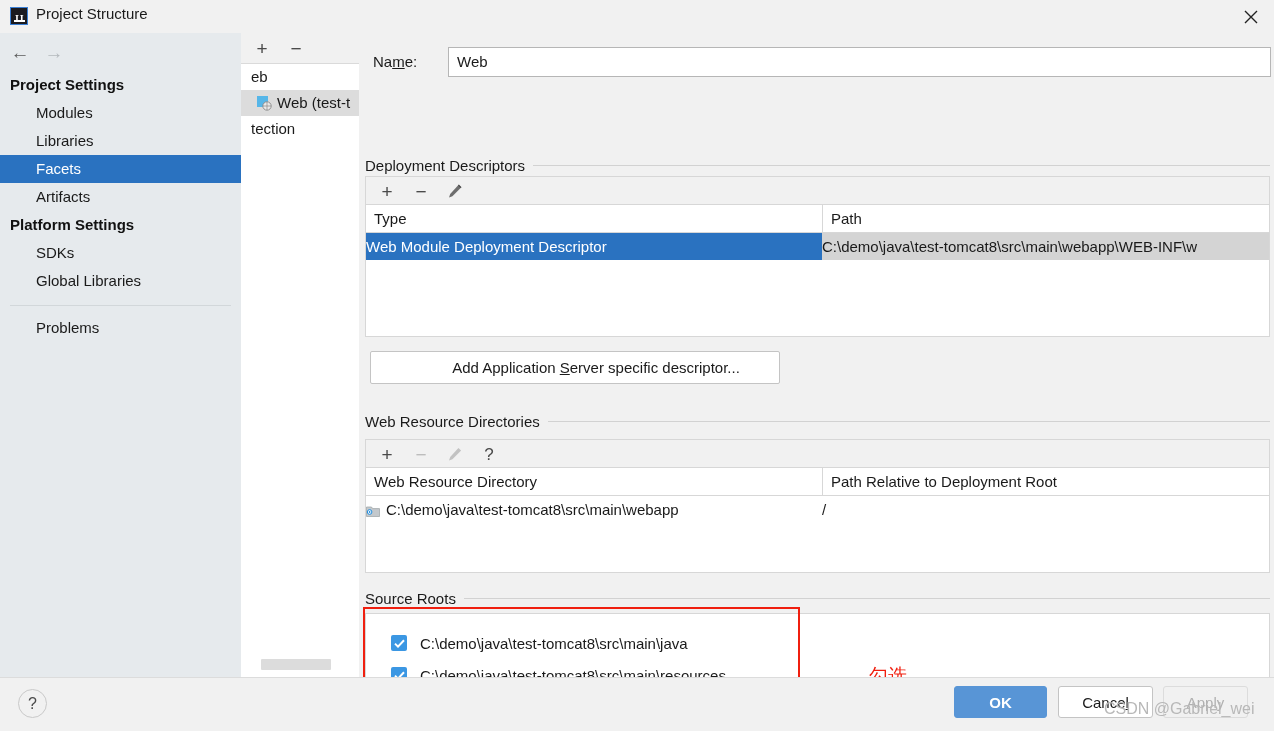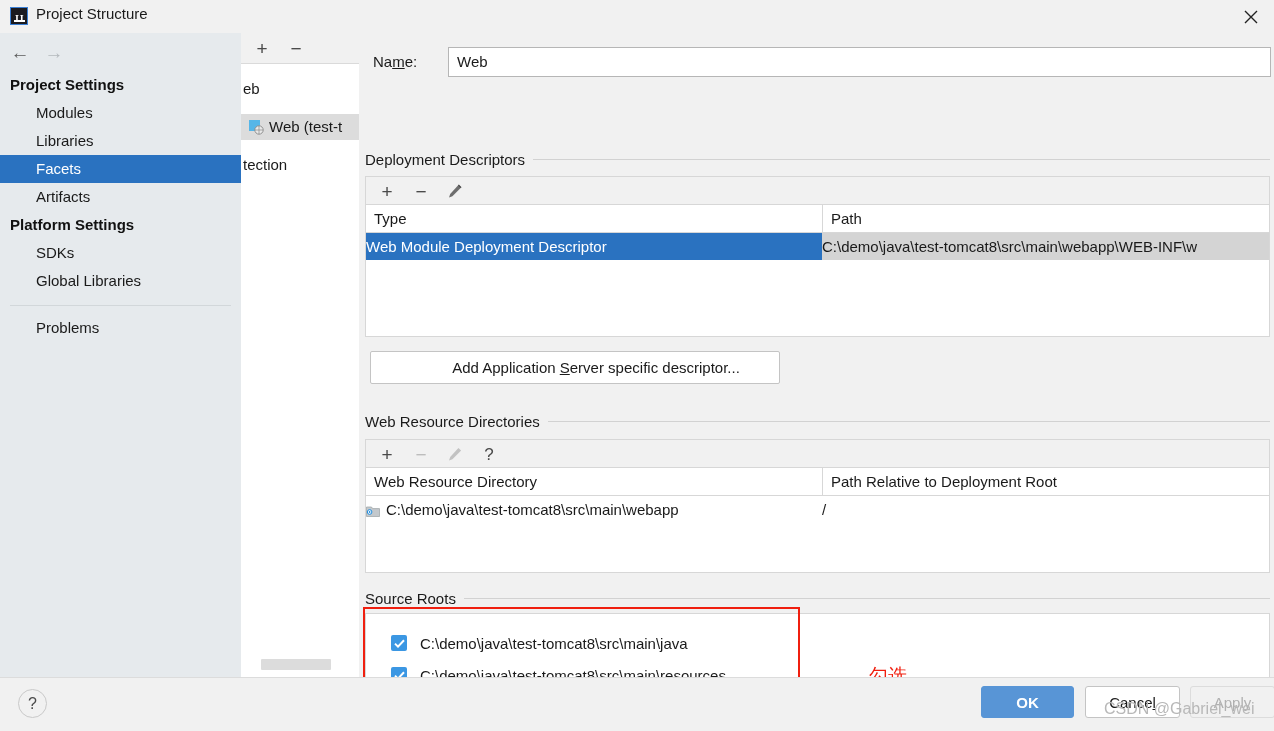--- a/index.html
+++ b/index.html
@@ -103,22 +103,21 @@
   .mid-tb-btn {
     position: absolute; top: 4px; width: 22px; height: 22px;
     display: flex; align-items: center; justify-content: center;
     color: #4a4a4a; font-size: 19px; line-height: 1;
   }
   .mid-tree { position: absolute; left: 0; top: 31px; width: 118px; }
   .mid-row {
     height: 26px; line-height: 26px;
     font-size: 15px; color: #1a1a1a;
     white-space: nowrap; overflow: hidden;
-    padding-left: 2px;
-    margin-top: 12px;
+    padding-left: 10px;
   }
   .mid-row.selected { background: #dcdcdc; }
   .mid-row .mod-icon {
     display: inline-block; vertical-align: -3px;
     width: 15px; height: 15px; margin: 0 5px 0 6px;
     position: relative;
   }
   .mid-hscroll {
     position: absolute; left: 0; bottom: 8px; width: 118px; height: 11px;
   }
@@ -266,21 +265,20 @@
     width: 27px; height: 27px; border-radius: 50%;
     border: 1px solid #c9c9c9; background: #f1f1f1;
     display: flex; align-items: center; justify-content: center;
     font-size: 16px; color: #4a4a4a;
   }
   .b-btn {
     position: absolute; top: 8px; height: 32px;
     border-radius: 3px; font-size: 15px;
     display: flex; align-items: center; justify-content: center;
     box-sizing: border-box;
-    margin-left: 27px;
   }
   .b-ok { left: 954px; width: 93px; background: #5895d6; color: #ffffff; border: 1px solid #5895d6; font-weight: bold; }
   .b-cancel { left: 1058px; width: 95px; background: #ffffff; color: #1a1a1a; border: 1px solid #c4c4c4; }
   .b-apply { left: 1163px; width: 85px; background: #f1f1f1; color: #b0b0b0; border: 1px solid #dcdcdc; }
   .b-btn u { text-decoration: underline; }
 
   .watermark {
     position: absolute; left: 1104px; top: 700px;
     font-size: 16px; color: #b8b8b8;
     white-space: nowrap;
@@ -355,21 +353,21 @@
         </div>
     </div>
 
     <div class="content">
 
       <div class="name-row">
         <div class="name-label"><span>Na</span><u>m</u><span>e:</span></div>
         <div class="name-input">Web</div>
       </div>
 
-      <div class="section-title-row" style="top:117px;">
+      <div class="section-title-row" style="top:123px;">
         <div class="section-title">Deployment Descriptors</div>
         <div class="section-line"></div>
       </div>
 
       <div class="table-toolbar" style="top:143px;">
         <div class="tb-btn" style="left:8px;">+</div>
         <div class="tb-btn" style="left:42px;">−</div>
         <div class="tb-btn" style="left:76px;">
           <svg width="16" height="16" viewBox="0 0 16 16">
             <path d="M11.4 1.9 L14.1 4.6 L5.4 13.3 L2 14.5 L3.2 11.1 Z" fill="#6e6e6e"></path>

